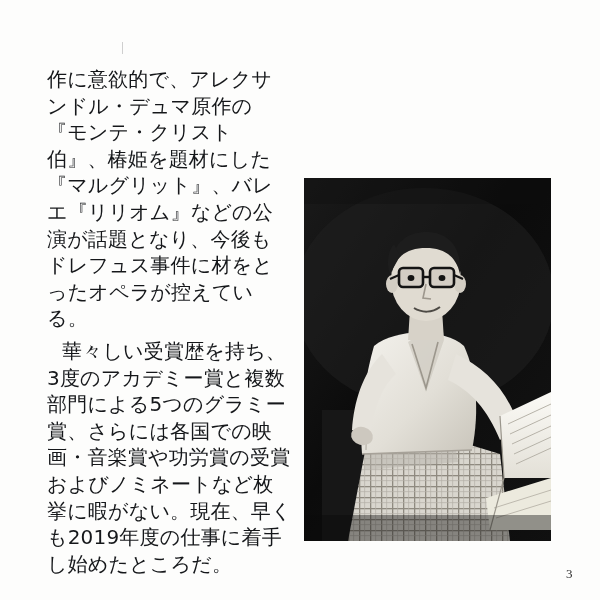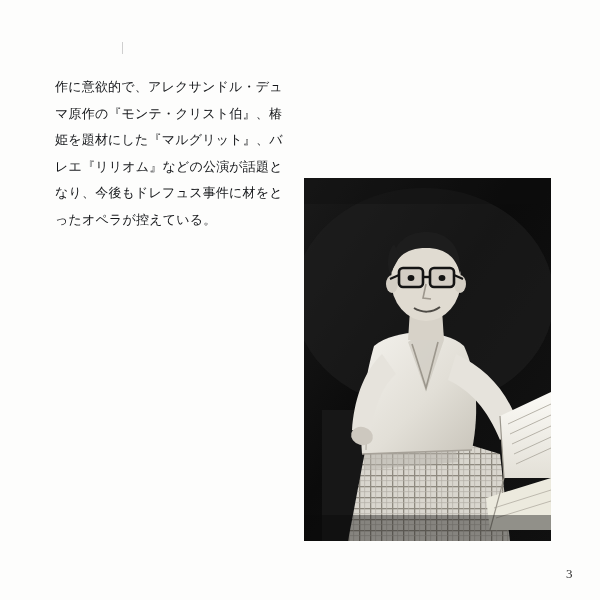--- a/index.html
+++ b/index.html
@@ -37,25 +37,25 @@
 
   .text-column {
     position: absolute;
     left: 47px;
     top: 66px;
     width: 245px;
   }
 
   .para {
     font-family: "DejaVu Sans", "Liberation Sans", sans-serif;
-    font-size: 13px;
+    font-size: 20px;
     line-height: 26.6px;
     letter-spacing: 0.2px;
     color: #15171a;
-    margin: 8px;
+    margin: 0;
     text-align: left;
   }
 
   .para + .para {
     margin-top: 6px;
   }
 
   .para .indent {
     display: inline-block;
     width: 15px;
@@ -98,20 +98,21 @@
 </style>
 </head>
 <body>
 
 <div class="page">
 
   <div class="tick-mark"></div>
 
   <div class="text-column">
     <p class="para"><span>作に意欲的で、アレクサンドル・デュマ原作の『モンテ・クリスト伯』、椿姫を題材にした『マルグリット』、バレエ『リリオム』などの公演が話題となり、今後もドレフュス事件に材をとったオペラが控えている。</span></p>
+    <p class="para"><span class="indent"></span><span>華々しい受賞歴を持ち、3度のアカデミー賞と複数部門による5つのグラミー賞、さらには各国での映画・音楽賞や功労賞の受賞およびノミネートなど枚挙に暇がない。現在、早くも2019年度の仕事に着手し始めたところだ。</span></p>
   </div>
 
   <div class="photo-frame">
     <div class="photo">
       <svg width="247" height="363" viewBox="0 0 247 363" xmlns="http://www.w3.org/2000/svg" aria-hidden="true">
         <defs>
           <linearGradient id="bgGrad" x1="0" y1="0" x2="1" y2="1">
             <stop offset="0%" stop-color="#1a1a1a"></stop>
             <stop offset="45%" stop-color="#0b0b0b"></stop>
             <stop offset="100%" stop-color="#141414"></stop>

